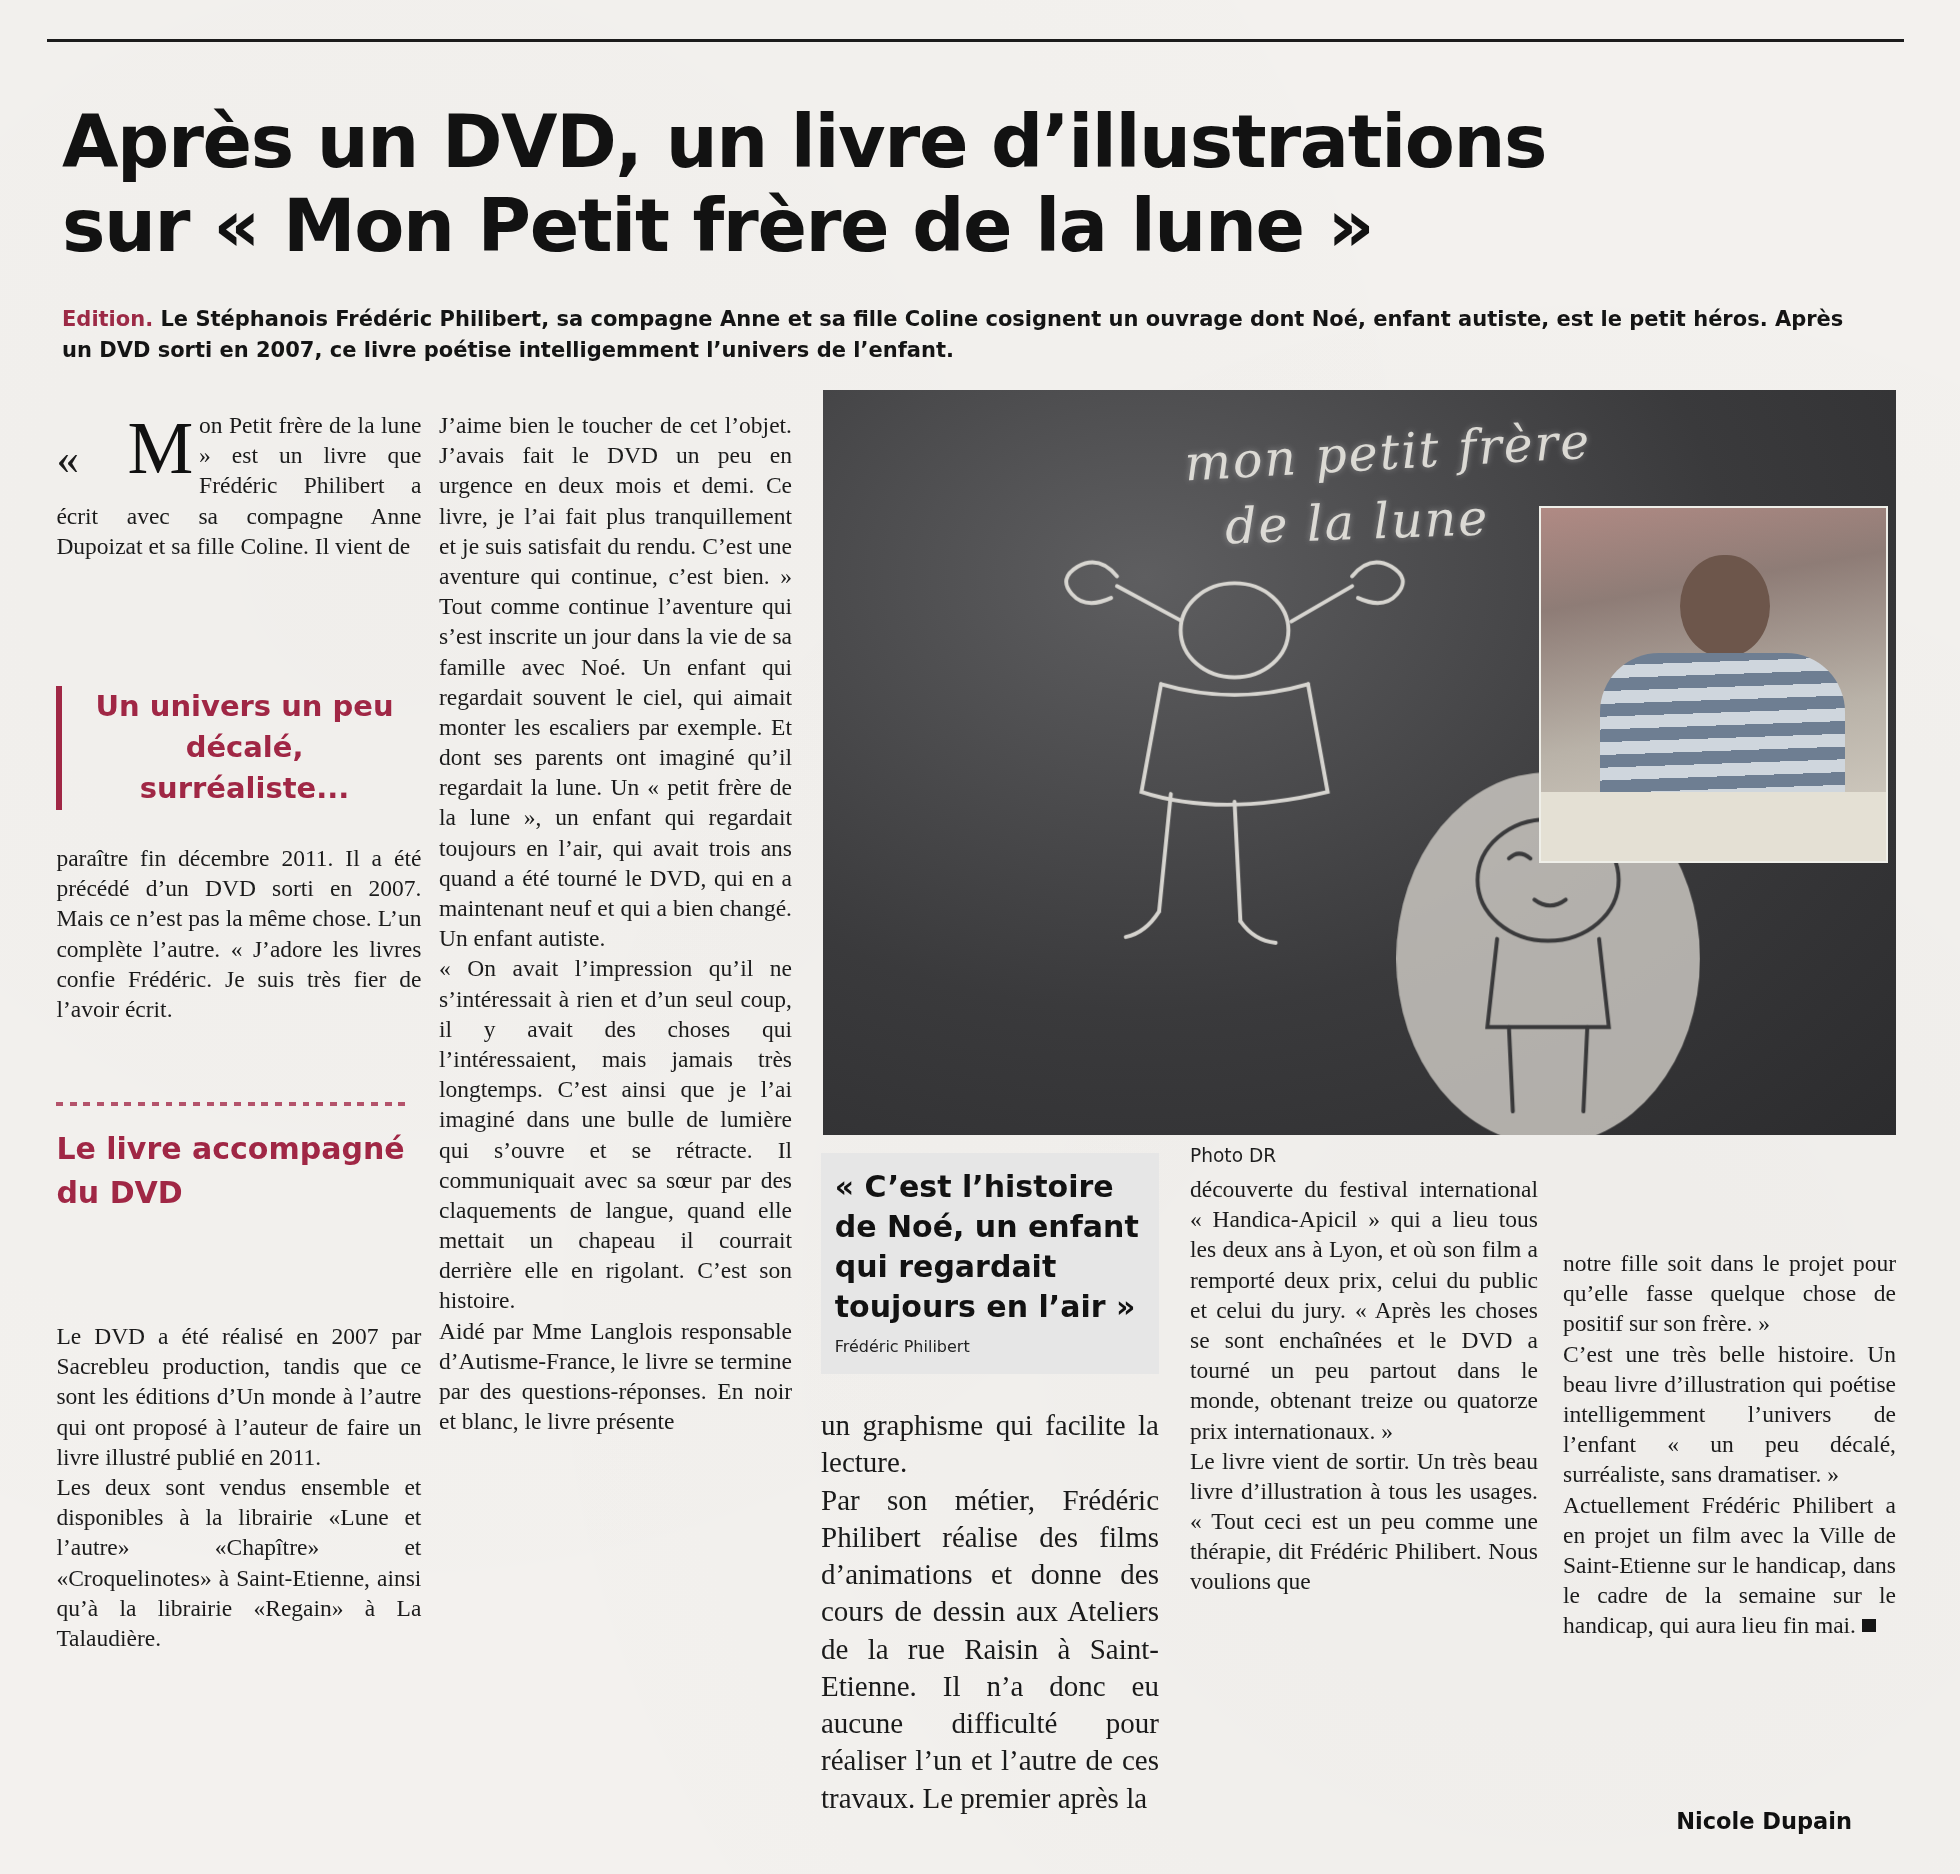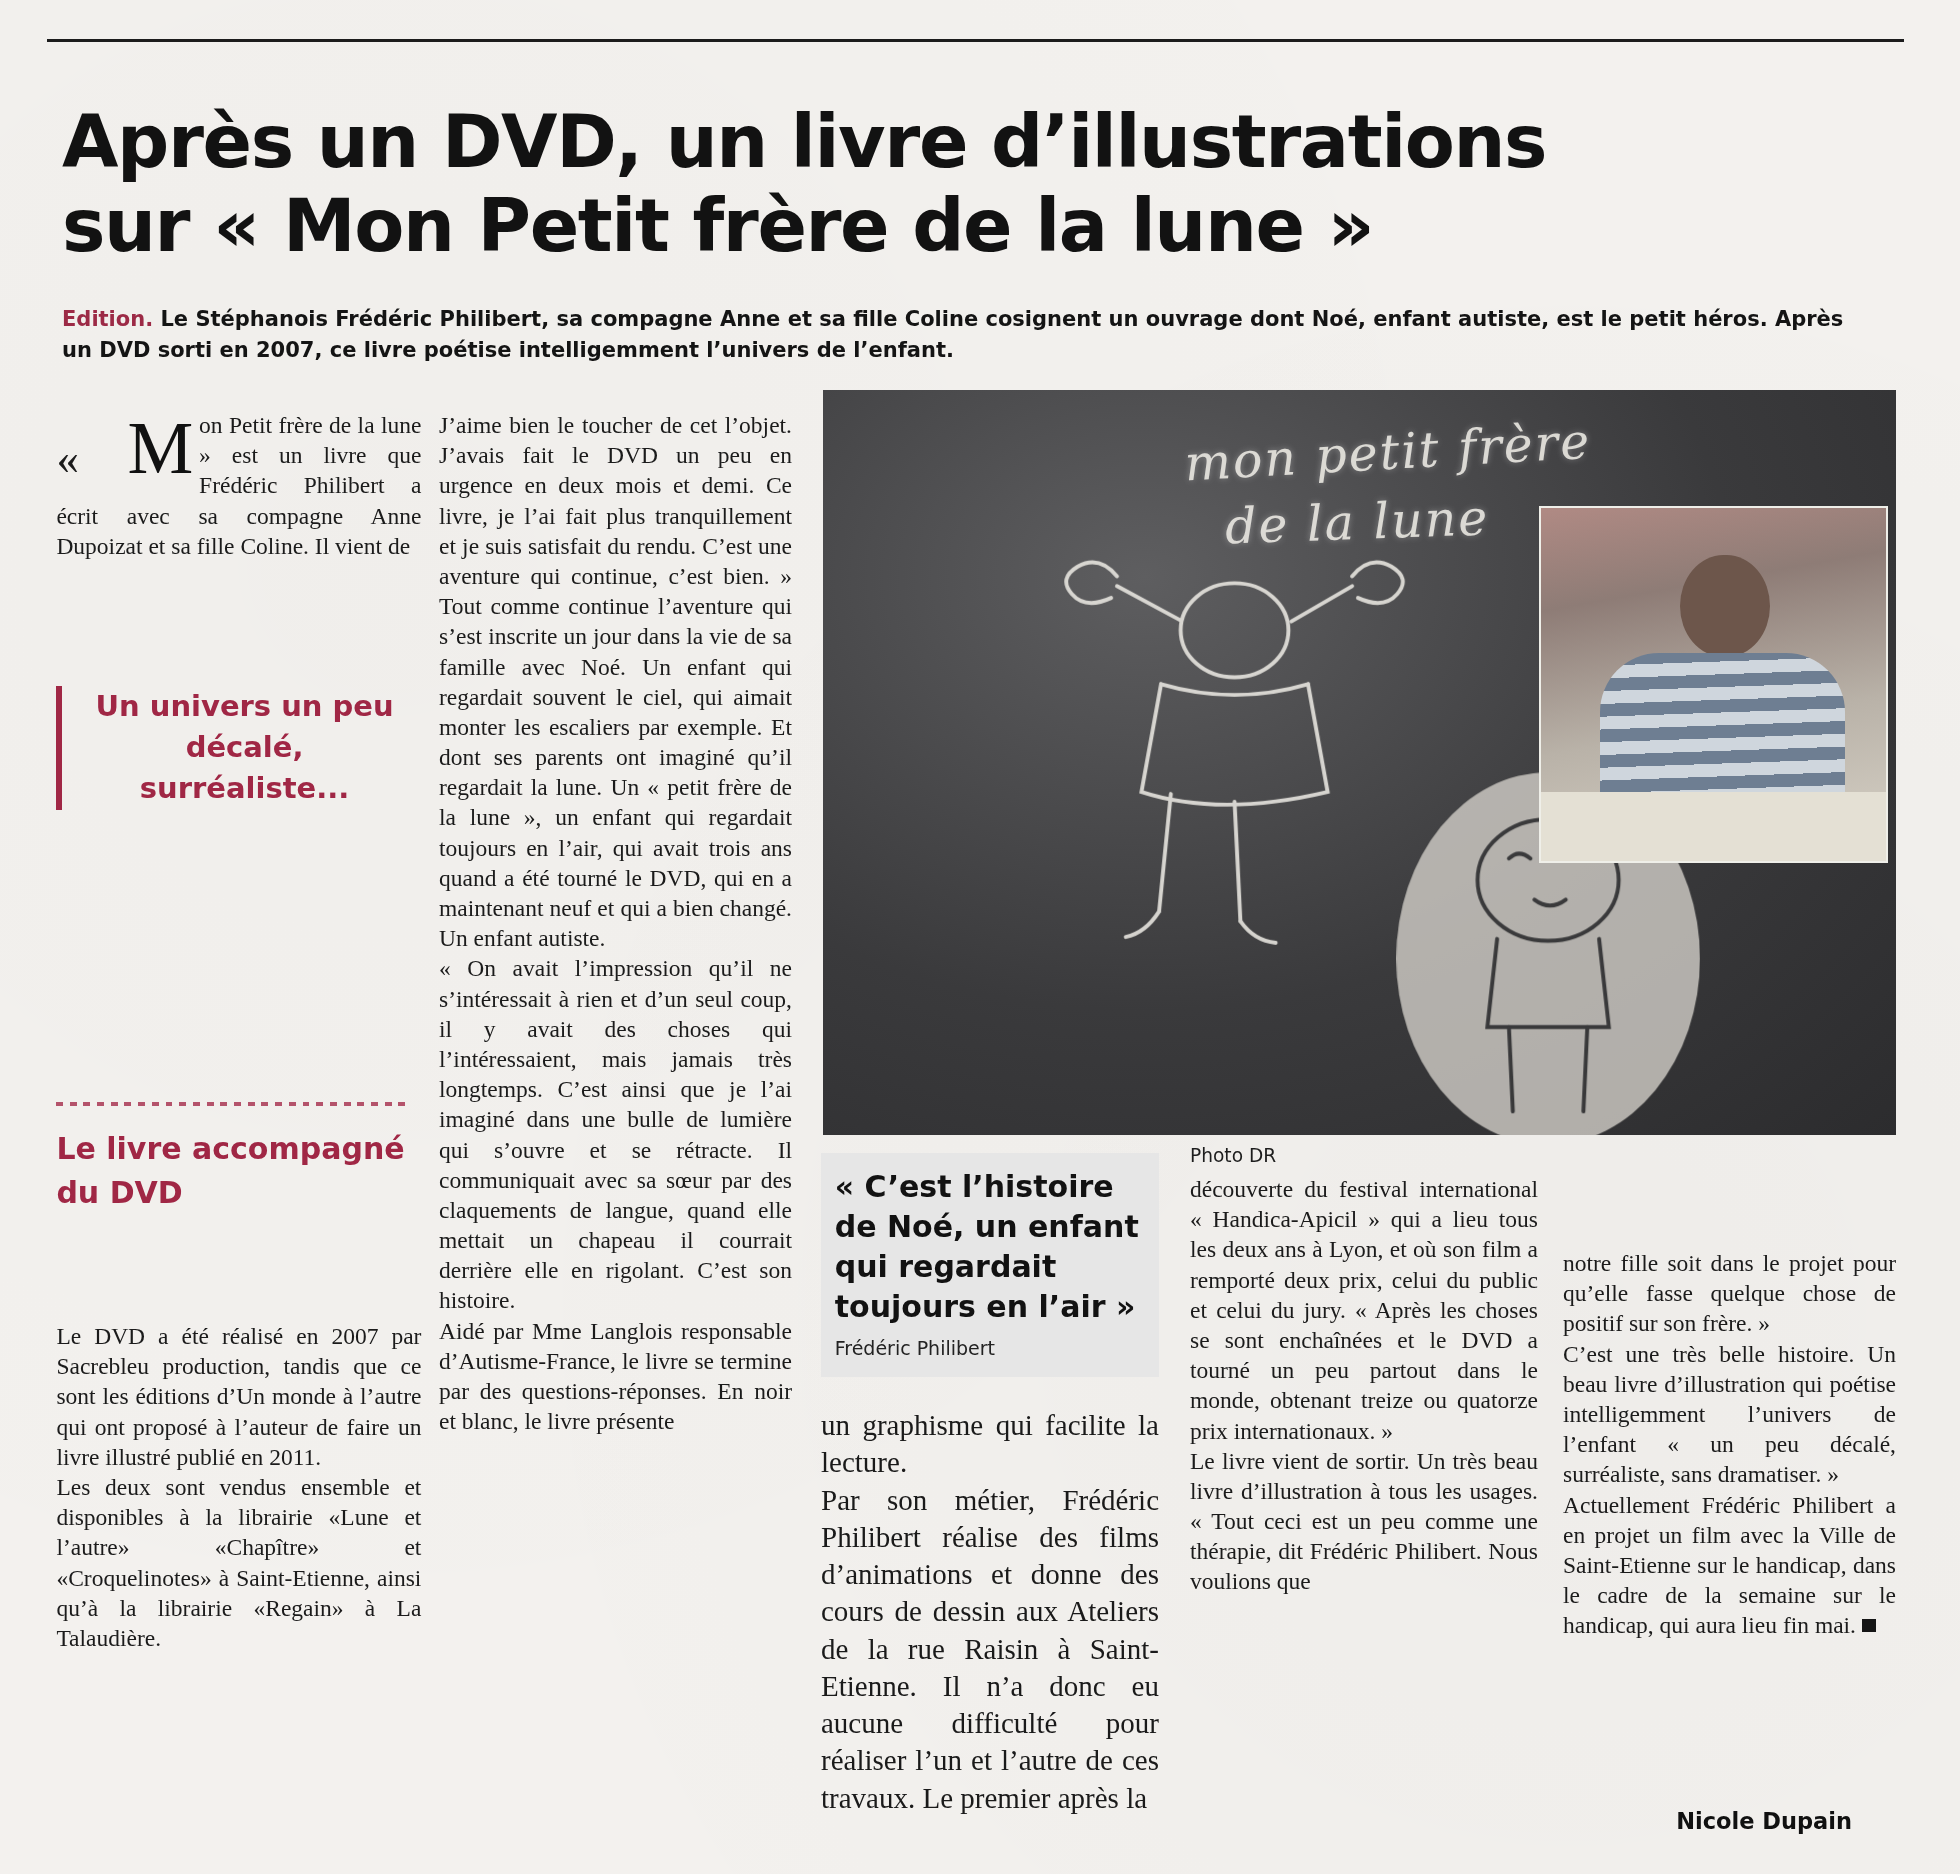--- a/index.html
+++ b/index.html
@@ -227,21 +227,21 @@
   .pullquote .pq-text {
     font-family: "DejaVu Sans", sans-serif;
     font-weight: bold;
     font-size: 30px;
     line-height: 1.34;
     color: #121212;
   }
   .pullquote .pq-author {
     margin-top: 9.8px;
     font-family: "DejaVu Sans", sans-serif;
-    font-size: 19px;
+    font-size: 16px;
     color: #222;
   }
 
   .col3-lower {
     position: absolute;
     left: 792px; top: 1407px;
     width: 338px;
     font-family: "Liberation Serif", serif;
     font-size: 29px;
     line-height: 1.285;
@@ -284,20 +284,23 @@
   <div class="col col1">
     <div class="dropcap-wrap">
       <span class="guillemet">«</span>
       <span class="dropcap">M</span>
       <p class="lead-indent">on Petit frère de la lune » est un livre que Frédéric Philibert a écrit avec sa compagne Anne Dupoizat et sa fille Coline. Il vient de</p>
     </div>
   </div>
 
   <div class="subhead bar subhead-1">Un univers un peu décalé, surréaliste...</div>
 
+  <div class="col col1" style="top:843px;">
+    <p>paraître fin décembre 2011. Il a été précédé d’un DVD sorti en 2007. Mais ce n’est pas la même chose. L’un complète l’autre. « J’adore les livres confie Frédéric. Je suis très fier de l’avoir écrit.</p>
+  </div>
 
   <div class="dots"></div>
   <div class="subhead subhead-2">Le livre accompagné du DVD</div>
 
   <div class="col col1" style="top:1321px;white-space:pre-line;">Le DVD a été réalisé en 2007 par Sacrebleu production, tandis que ce sont les éditions d’Un monde à l’autre qui ont proposé à l’auteur de faire un livre illustré publié en 2011.
 Les deux sont vendus ensemble et disponibles à la librairie «Lune et l’autre» «Chapître» et «Croquelinotes» à Saint-Etienne, ainsi qu’à la librairie «Regain» à La Talaudière.</div>
 
   <div class="col col2" style="white-space:pre-line;">J’aime bien le toucher de cet l’objet. J’avais fait le DVD un peu en urgence en deux mois et demi. Ce livre, je l’ai fait plus tranquillement et je suis satisfait du rendu. C’est une aventure qui continue, c’est bien. » Tout comme continue l’aventure qui s’est inscrite un jour dans la vie de sa famille avec Noé. Un enfant qui regardait souvent le ciel, qui aimait monter les escaliers par exemple. Et dont ses parents ont imaginé qu’il regardait la lune. Un « petit frère de la lune », un enfant qui regardait toujours en l’air, qui avait trois ans quand a été tourné le DVD, qui en a maintenant neuf et qui a bien changé. Un enfant autiste.
 « On avait l’impression qu’il ne s’intéressait à rien et d’un seul coup, il y avait des choses qui l’intéressaient, mais jamais très longtemps. C’est ainsi que je l’ai imaginé dans une bulle de lumière qui s’ouvre et se rétracte. Il communiquait avec sa sœur par des claquements de langue, quand elle mettait un chapeau il courrait derrière elle en rigolant. C’est son histoire.
 Aidé par Mme Langlois responsable d’Autisme-France, le livre se termine par des questions-réponses. En noir et blanc, le livre présente</div>

